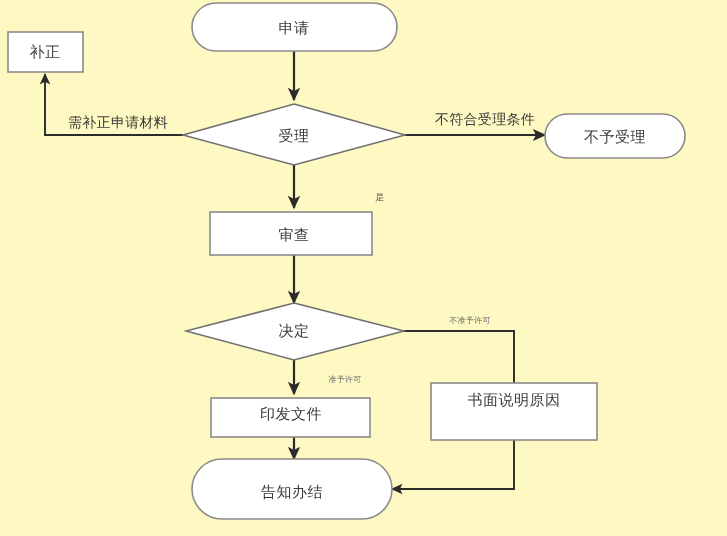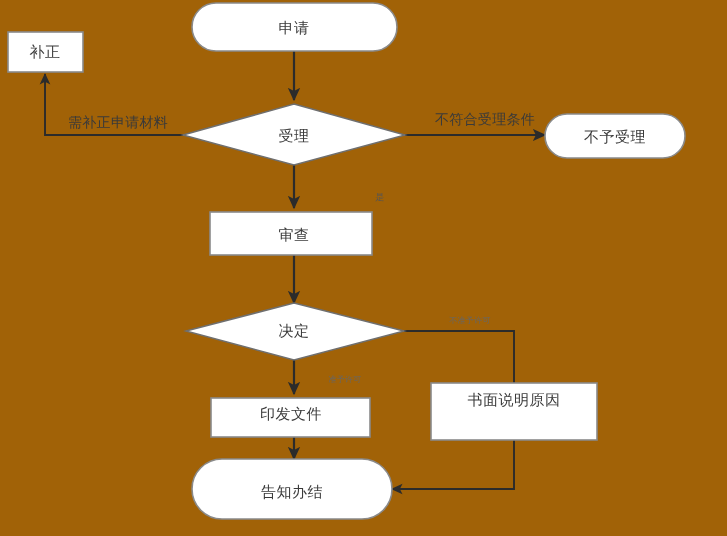--- a/index.html
+++ b/index.html
@@ -8,21 +8,21 @@
     padding: 0;
     background: #ffffff;
   }
   body {
     font-family: "DejaVu Sans", "Liberation Sans", sans-serif;
   }
   #canvas {
     position: relative;
     width: 727px;
     height: 536px;
-    background: #a16207;
+    background: #fef9c3;
     overflow: hidden;
   }
   #flow-svg {
     position: absolute;
     top: 0;
     left: 0;
     width: 727px;
     height: 536px;
   }
   .node-shape {

